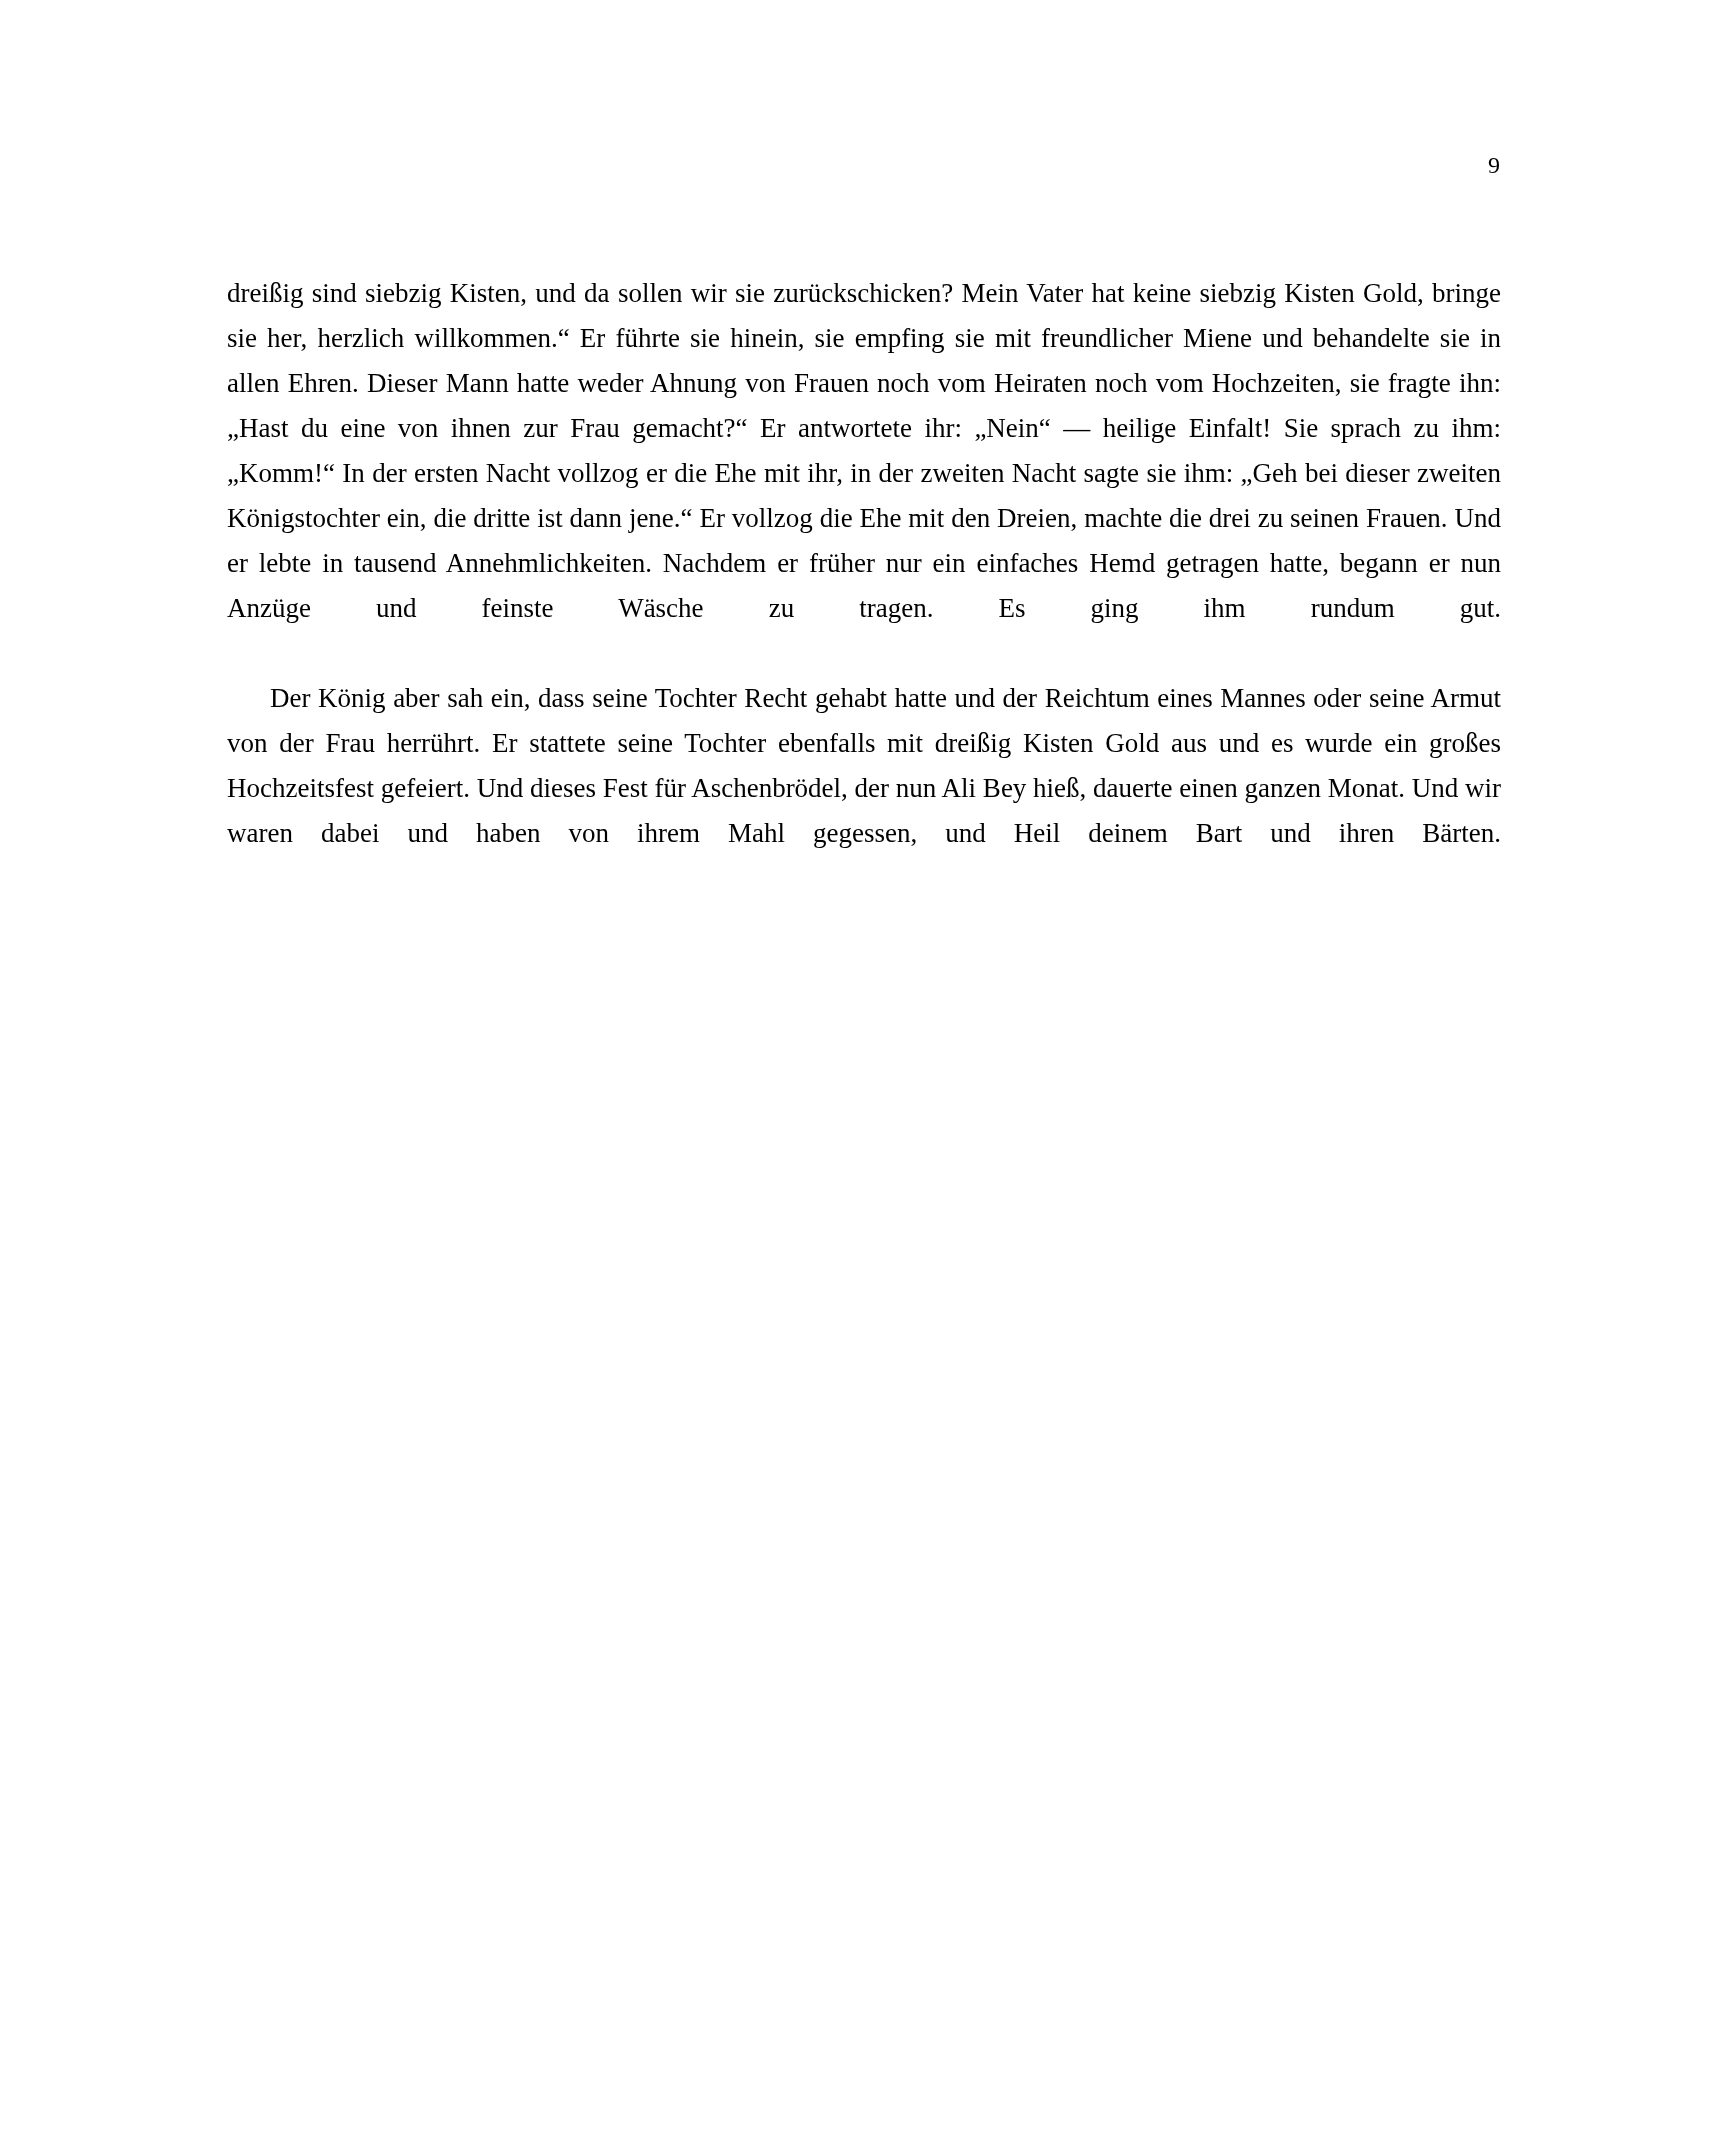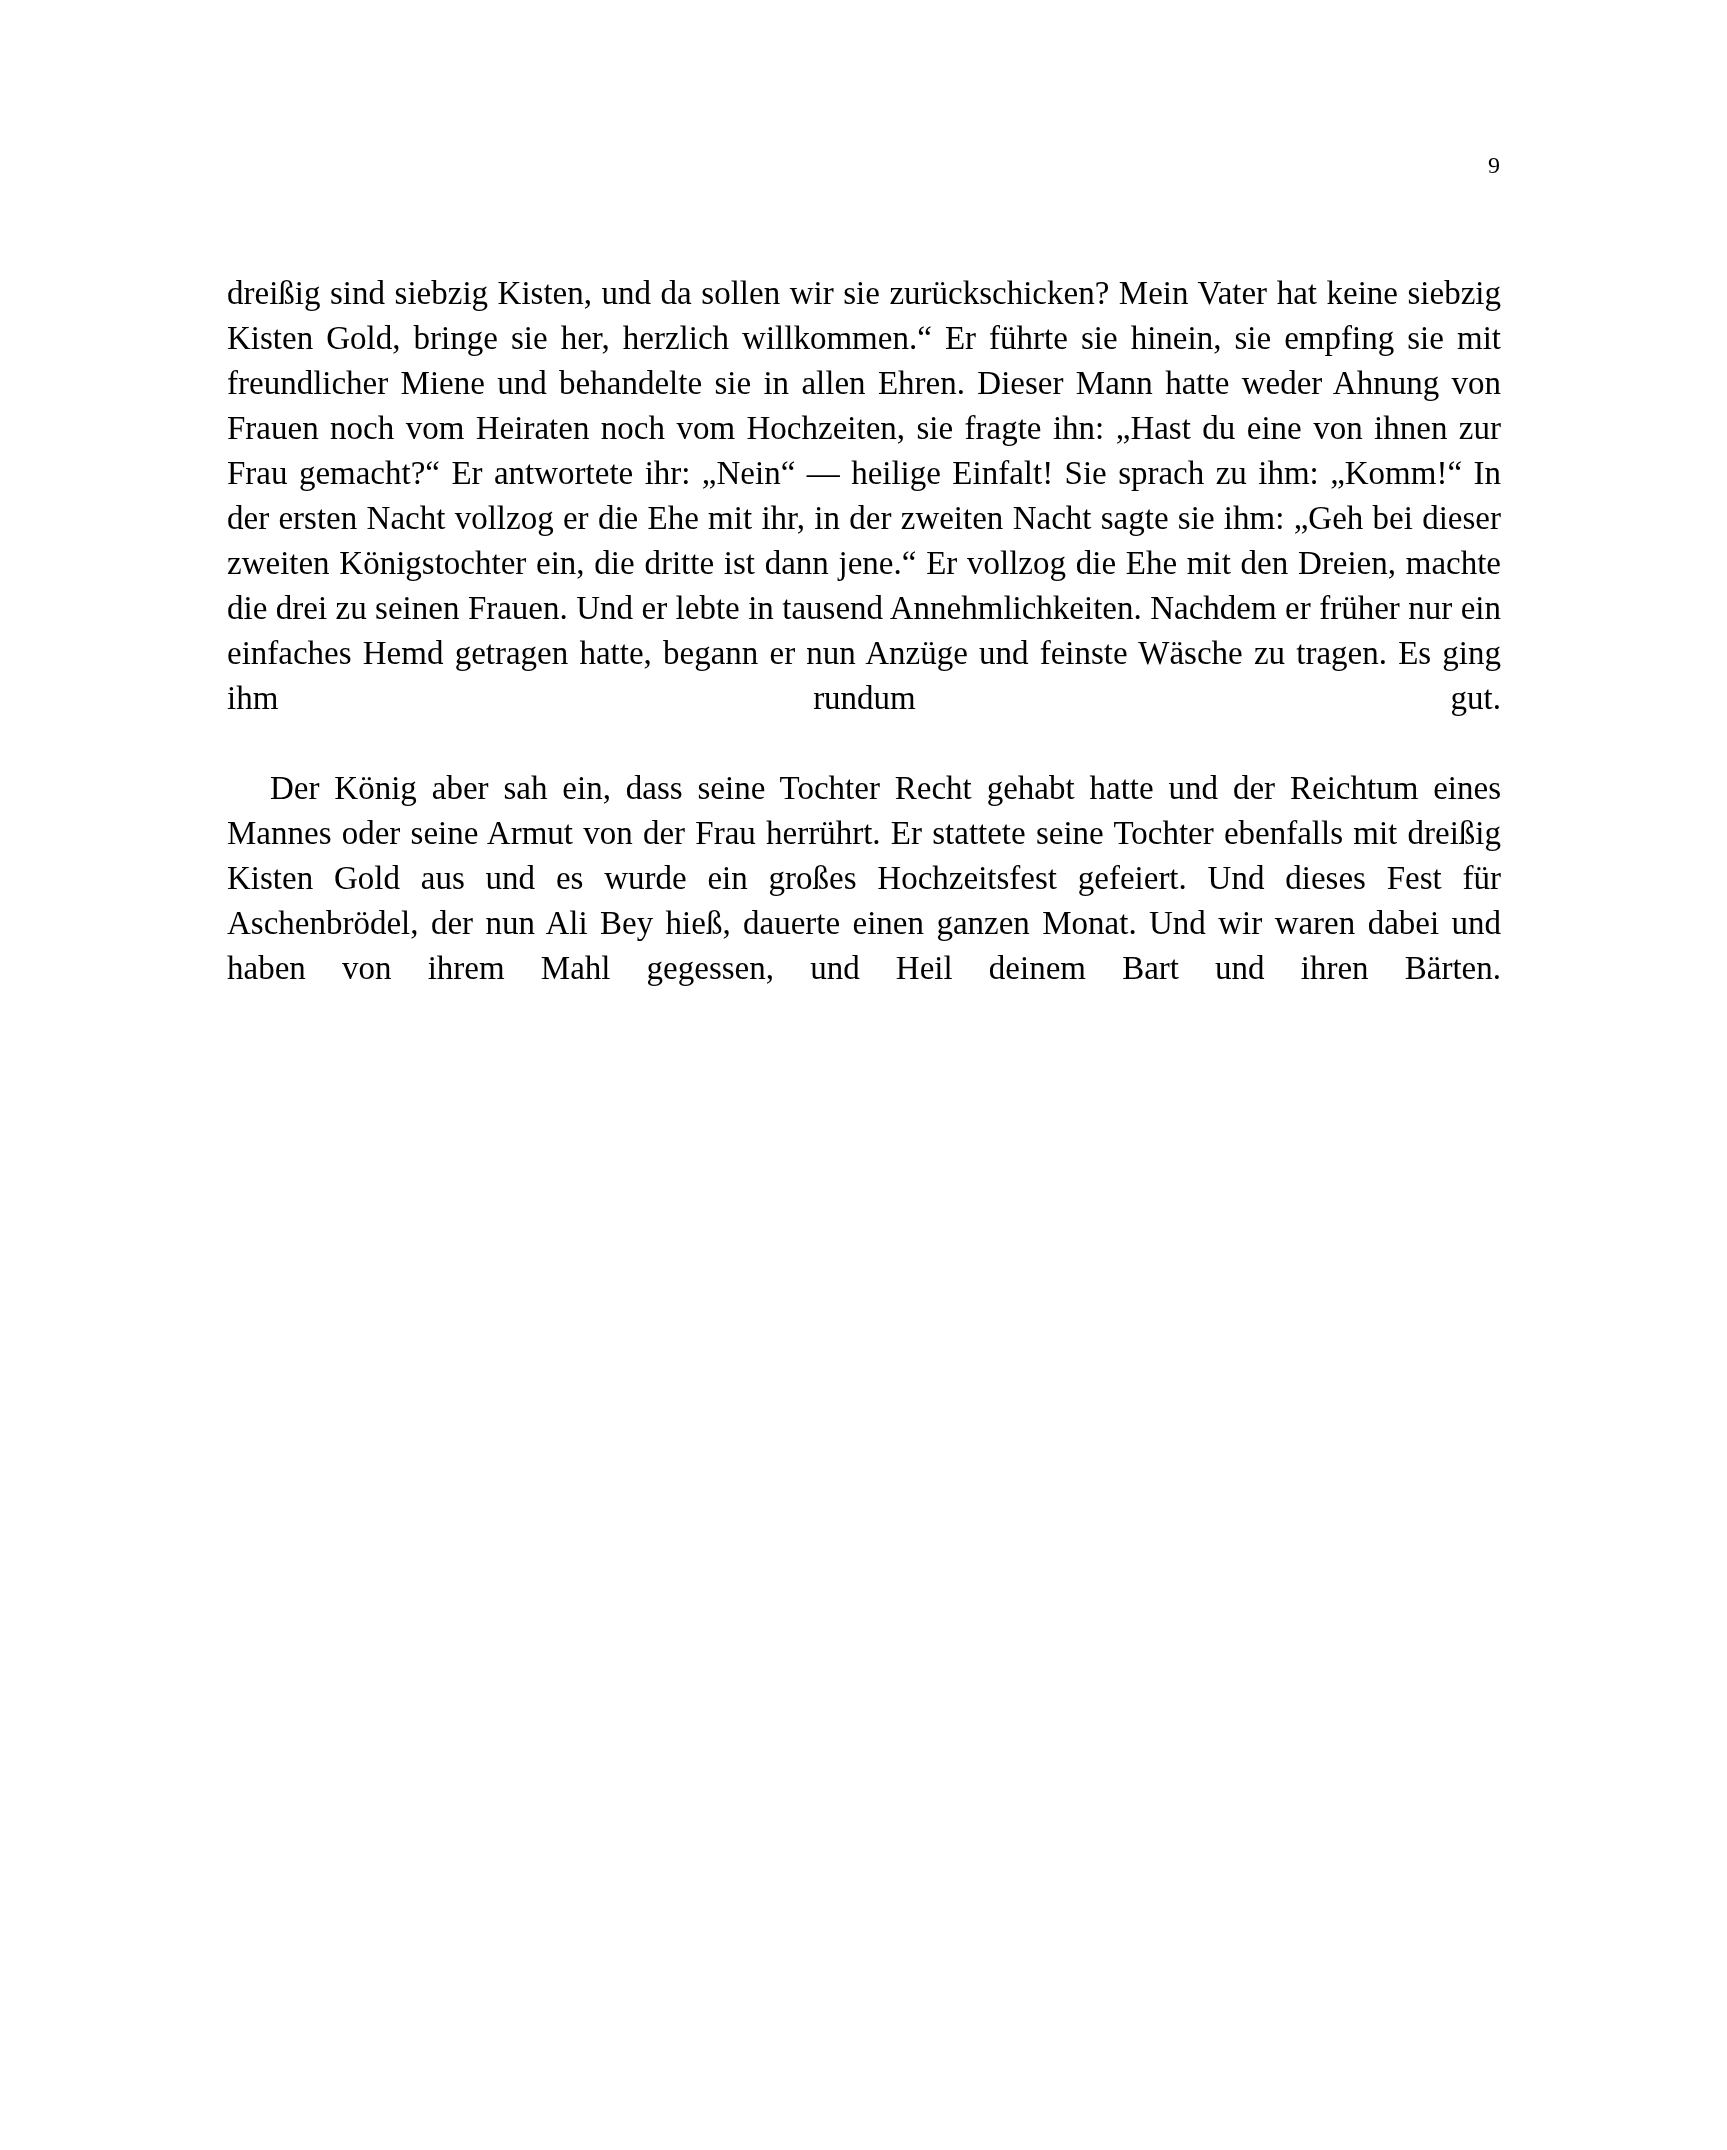--- a/index.html
+++ b/index.html
@@ -32,21 +32,21 @@
   .text-block {
     position: absolute;
     top: 271px;
     left: 227px;
     width: 1274px;
   }
 
   .para {
     margin: 0;
     padding: 0;
-    font-size: 33px;
+    font-size: 27px;
     line-height: 45px;
     text-align: justify;
     text-justify: inter-word;
     hyphens: manual;
     -webkit-hyphens: manual;
     color: #000000;
   }
 
   .para.indented {
     text-indent: 43px;

